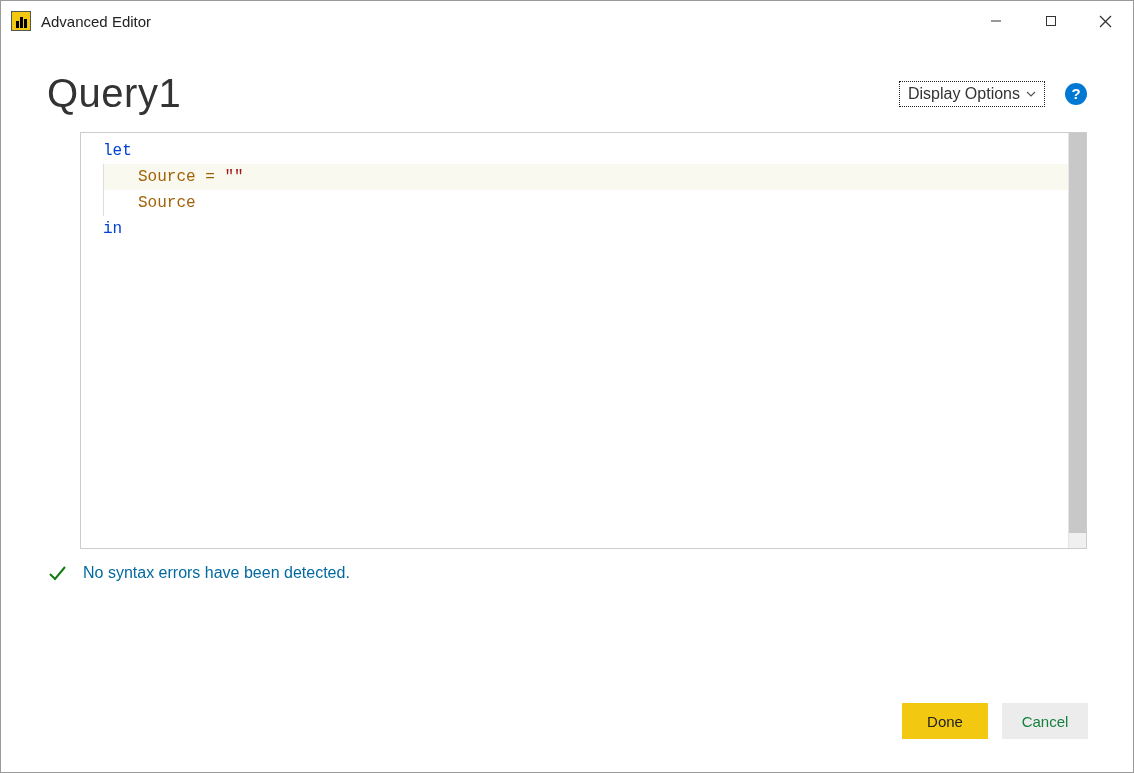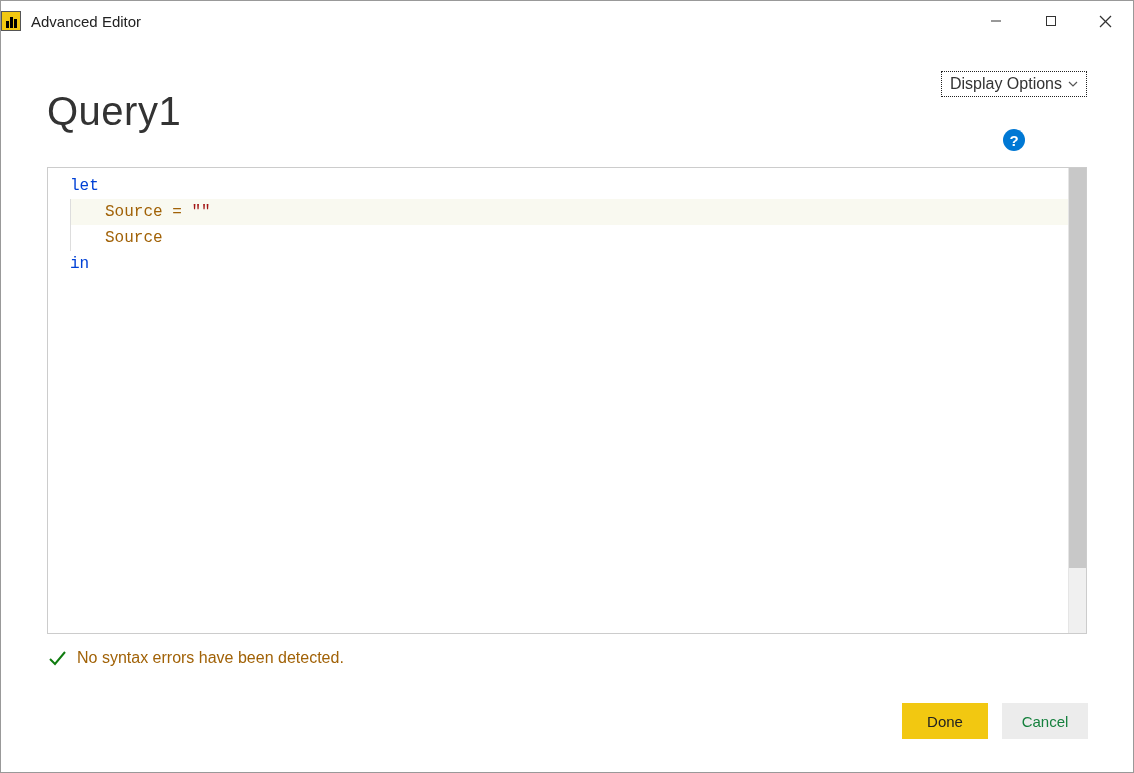--- a/index.html
+++ b/index.html
@@ -13,20 +13,21 @@
       width: 1134px;
       height: 773px;
       overflow: hidden;
       border: 1px solid #999;
     }
     
     .titlebar {
       display: flex;
       align-items: center;
       height: 40px;
+      padding-left: 10px;
     }
     .app-icon {
       width: 20px;
       height: 20px;
       background: #f2c811;
       border: 1px solid #555;
       display: flex;
       align-items: flex-end;
       justify-content: center;
       gap: 1px;
@@ -70,22 +71,21 @@
     .page-title {
       font-size: 40px;
       font-weight: 300;
       color: #333;
       letter-spacing: 0.5px;
     }
     .header-right {
       margin-left: auto;
       display: flex;
       align-items: center;
-      gap: 32px;
-      flex-direction: column;
+      gap: 20px;
     }
     .display-options {
       font-size: 16px;
       color: #333;
       border: 1px dotted #222;
       padding: 3px 8px;
       display: flex;
       align-items: center;
       gap: 6px;
       background: #fff;
@@ -99,24 +99,25 @@
       font-weight: bold;
       display: flex;
       align-items: center;
       justify-content: center;
       font-size: 15px;
     }
 
     
     .editor-wrap {
       border: 1px solid #ccc;
-      height: 467px;
+      height: 417px;
       position: relative;
       background: #fff;
       display: flex;
+      margin-left: 33px;
     }
     .editor {
       flex: 1;
       padding: 5px 0 0 22px;
       font-family: Consolas, "Courier New", monospace;
       font-size: 16px;
       line-height: 26px;
       color: #222;
       position: relative;
       overflow: hidden;
@@ -149,24 +150,24 @@
       left: 0;
       right: 0;
       height: 400px;
       background: #c8c8c8;
     }
 
     
     .status-row {
       display: flex;
       align-items: center;
-      gap: 10px;
+      gap: 16px;
       margin-top: 14px;
       font-size: 16px;
-      color: #a16207;
+      color: #0369a1;
     }
     .check-icon {
       color: #107c10;
     }
 
     
     .footer {
       position: absolute;
       right: 46px;
       bottom: 34px;

